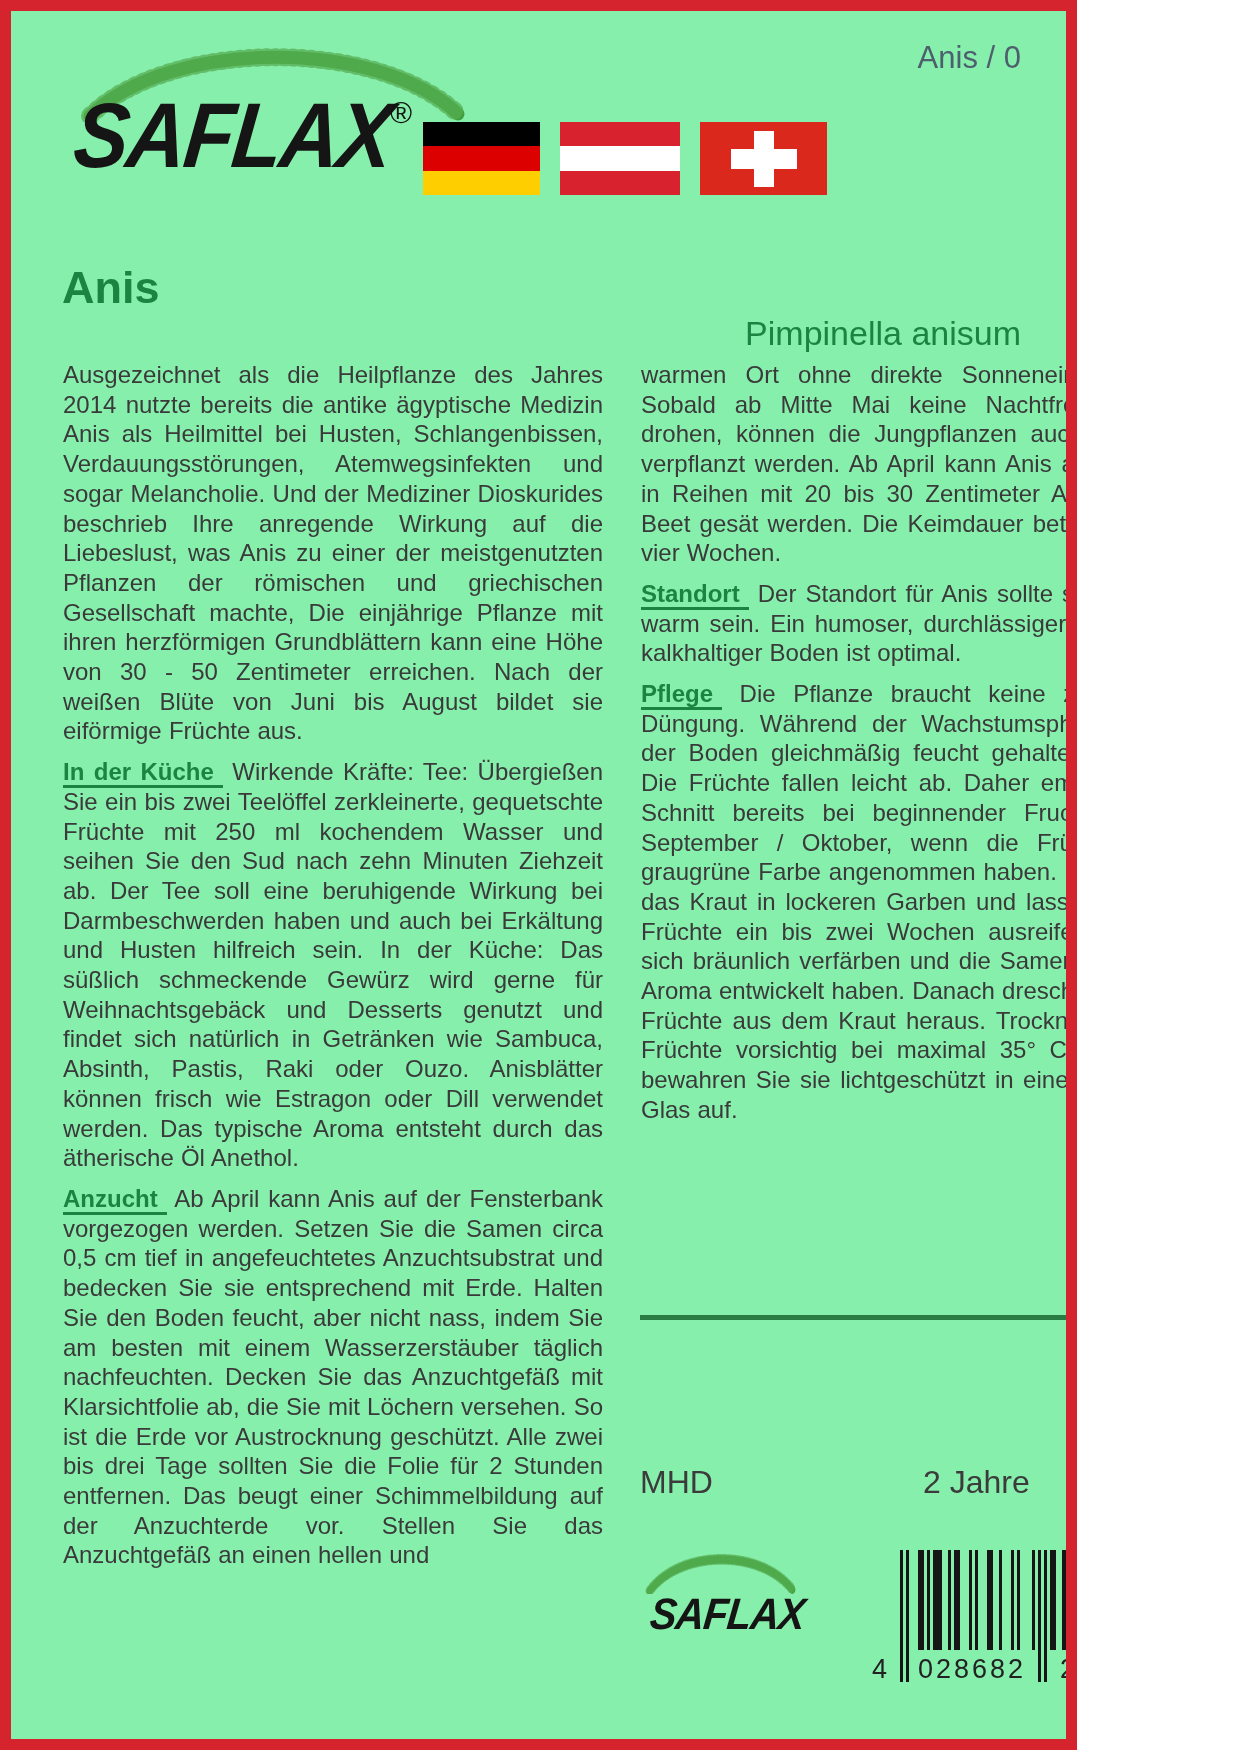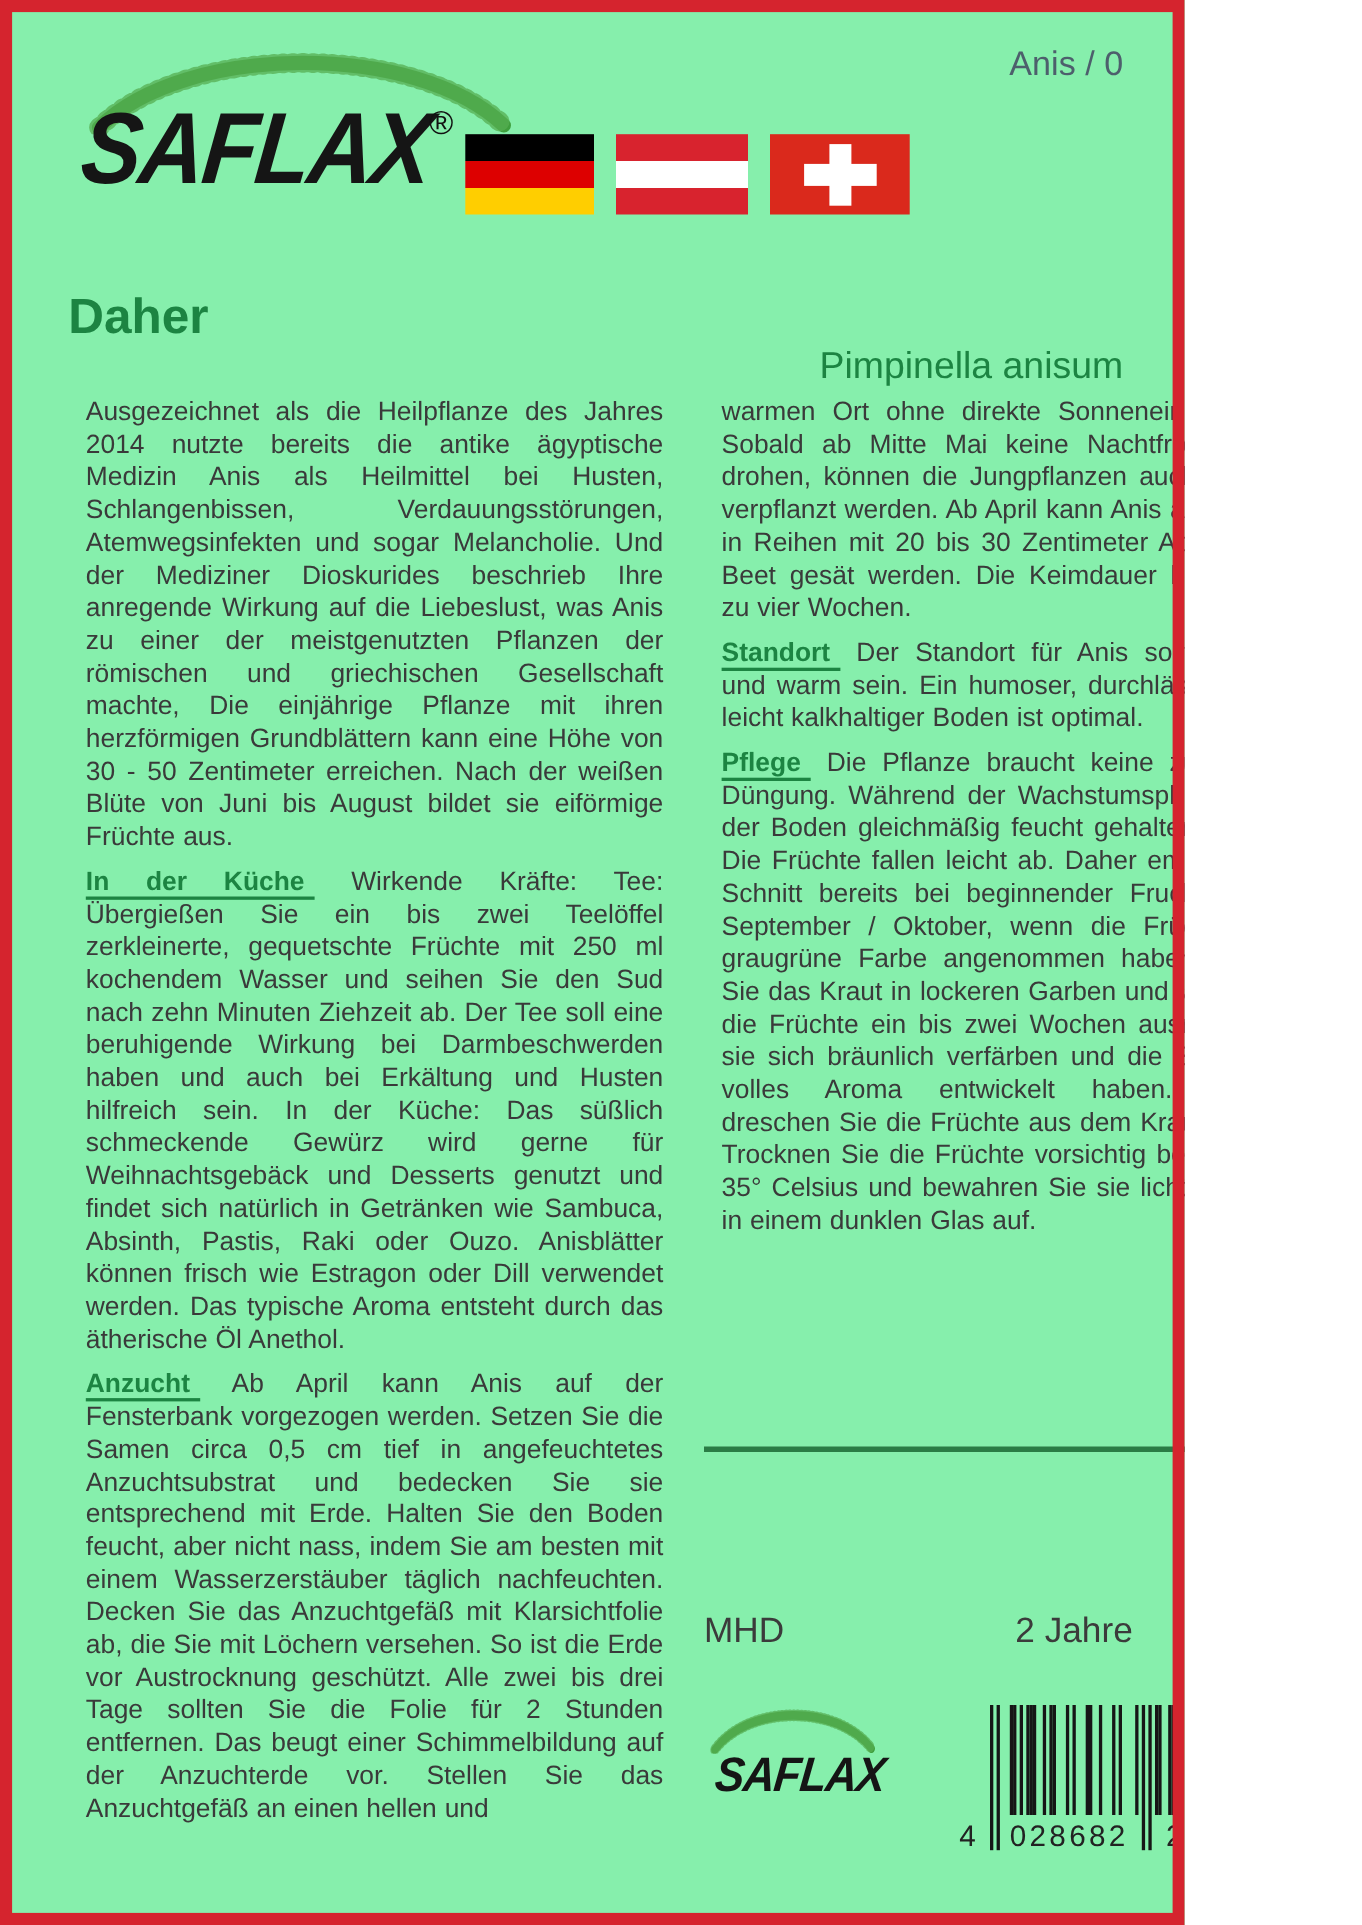--- a/index.html
+++ b/index.html
@@ -26,21 +26,21 @@
   .flag.ch::after{content:''; position:absolute; left:50%; top:50%; width:20px; height:56px; margin:-28px 0 0 -10px; background:#fff;}
 
   .page-title{position:absolute; left:62px; top:262px; font-size:45px; font-weight:bold; color:#1c8442;}
   .latin-name{position:absolute; right:56px; top:314px; font-size:34px; color:#1c8442; white-space:nowrap;}
 
   
   .col{position:absolute; top:360px; width:542px; font-size:24px; line-height:29.7px;
        color:#3a3a3a; text-align:justify; hyphens:auto; -webkit-hyphens:auto; word-spacing:0.5px;}
   .col-left{left:62px; width:541px;}
   .col-right{left:640px;}
-  .col p{margin:0 0 11px 16px;}
+  .col p{margin:0 0 11px 1px;}
   .sec{font-weight:bold; color:#1c8442; border-bottom:3px solid #1c8442; padding-right:9px;}
 
   .separator{position:absolute; left:640px; top:1315px; width:542px; height:5px; background:#2a7c45;}
 
   
   .details{position:absolute; left:640px; top:1464px; width:542px; font-size:32px; color:#3b3b3b;}
   .detail-row{position:relative; height:45px;}
   .detail-label{position:absolute; left:0;}
   .detail-value{position:absolute; left:283px;}
 
@@ -73,21 +73,21 @@
     <path d="M12,80 C 92,2 300,2 380,78" fill="none" stroke="#3f9e3d" stroke-width="13" stroke-linecap="round"></path>
     <path d="M12,80 C 92,2 300,2 380,78" fill="none" stroke="#55ad52" stroke-width="18" stroke-linecap="round" stroke-dasharray="2 7" opacity="0.75"></path>
   </svg>
   <div class="brand-big">SAFLAX</div>
   <div class="reg-mark">®</div>
 
   <div class="flag de"></div>
   <div class="flag at"></div>
   <div class="flag ch"></div>
 
-  <div class="page-title">Daher</div>
+  <div class="page-title">Anis</div>
   <div class="latin-name">Pimpinella anisum</div>
 
   <div id="col-left" class="col col-left">
       <p>Ausgezeichnet als die Heilpflanze des Jahres 2014 nutzte bereits die antike ägyptische Medizin Anis als Heilmittel bei Husten, Schlangenbissen, Verdauungsstörungen, Atemwegsinfekten und sogar Melancholie. Und der Mediziner Dioskurides beschrieb Ihre anregende Wirkung auf die Liebeslust, was Anis zu einer der meistgenutzten Pflanzen der römischen und griechischen Gesellschaft machte, Die einjährige Pflanze mit ihren herzförmigen Grundblättern kann eine Höhe von 30 - 50 Zentimeter erreichen. Nach der weißen Blüte von Juni bis August bildet sie eiförmige Früchte aus.</p>
       <p><span class="sec">In der Küche</span> Wirkende Kräfte: Tee: Übergießen Sie ein bis zwei Teelöffel zerkleinerte, gequetschte Früchte mit 250 ml kochendem Wasser und seihen Sie den Sud nach zehn Minuten Ziehzeit ab. Der Tee soll eine beruhigende Wirkung bei Darmbeschwerden haben und auch bei Erkältung und Husten hilfreich sein. In der Küche: Das süßlich schmeckende Gewürz wird gerne für Weihnachtsgebäck und Desserts genutzt und findet sich natürlich in Getränken wie Sambuca, Absinth, Pastis, Raki oder Ouzo. Anisblätter können frisch wie Estragon oder Dill verwendet werden. Das typische Aroma entsteht durch das ätherische Öl Anethol.</p>
       <p><span class="sec">Anzucht</span> Ab April kann Anis auf der Fensterbank vorgezogen werden. Setzen Sie die Samen circa 0,5 cm tief in angefeuchtetes Anzuchtsubstrat und bedecken Sie sie entsprechend mit Erde. Halten Sie den Boden feucht, aber nicht nass, indem Sie am besten mit einem Wasserzerstäuber täglich nachfeuchten. Decken Sie das Anzuchtgefäß mit Klarsichtfolie ab, die Sie mit Löchern versehen. So ist die Erde vor Austrocknung geschützt. Alle zwei bis drei Tage sollten Sie die Folie für 2 Stunden entfernen. Das beugt einer Schimmelbildung auf der Anzuchterde vor. Stellen Sie das Anzuchtgefäß an einen hellen und</p>
     </div>
   <div id="col-right" class="col col-right">
       <p>warmen Ort ohne direkte Sonneneinstrahlung. Sobald ab Mitte Mai keine Nachtfröste mehr drohen, können die Jungpflanzen auch ins Frei verpflanzt werden. Ab April kann Anis auch direkt in Reihen mit 20 bis 30 Zentimeter Abstand ins Beet gesät werden. Die Keimdauer beträgt bis zu vier Wochen.</p>
       <p><span class="sec">Standort</span> Der Standort für Anis sollte sonnig und warm sein. Ein humoser, durchlässiger und leicht kalkhaltiger Boden ist optimal.</p>

